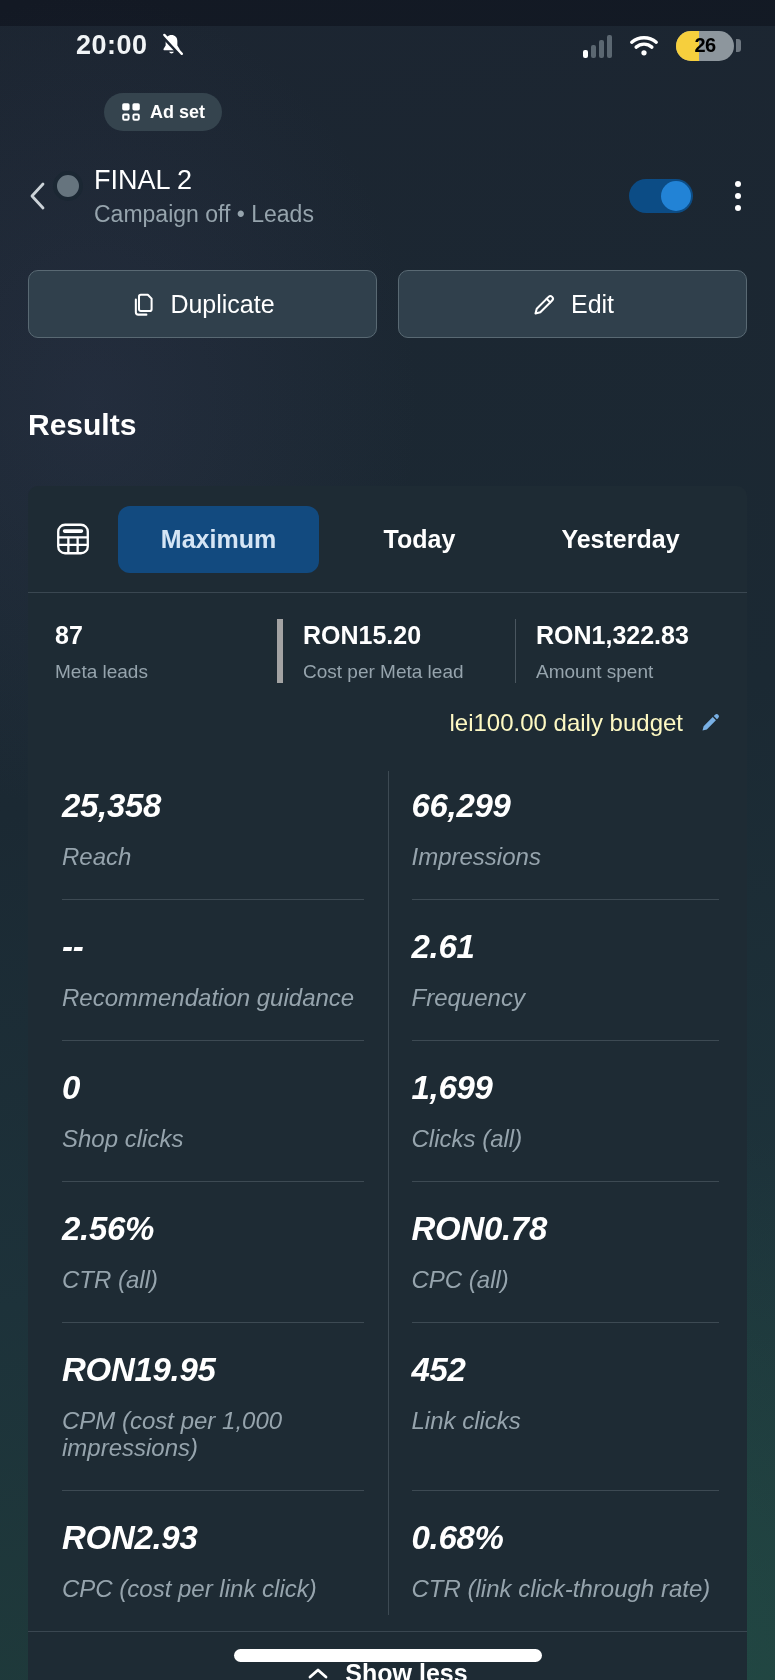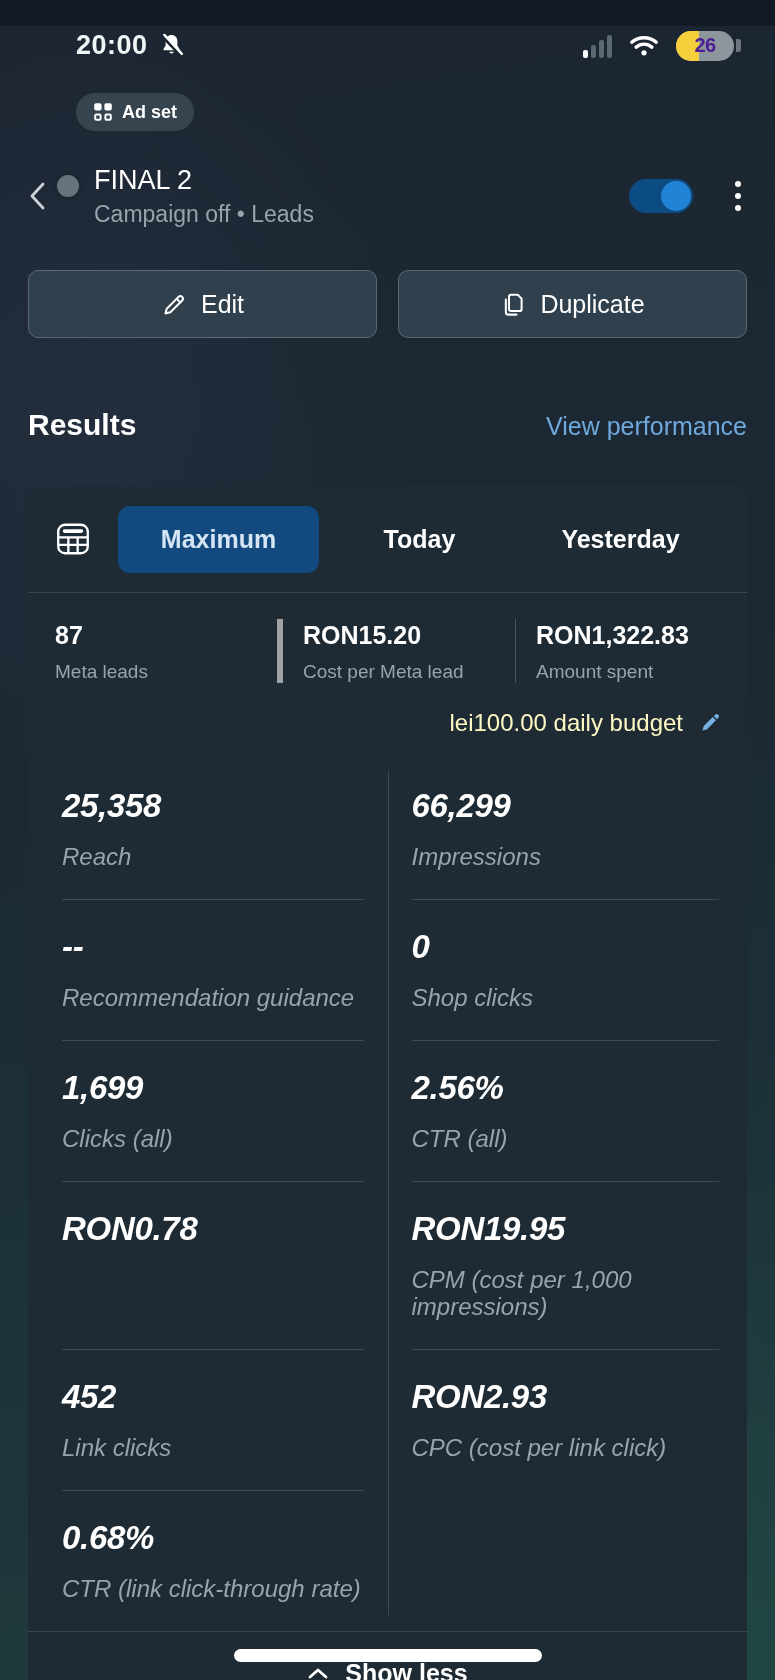--- a/index.html
+++ b/index.html
@@ -27,25 +27,25 @@
   .sig i{ display:block; width:5px; border-radius:2px; background:#5b6771; }
   .sig i:nth-child(1){ height:8px; background:#ffffff; }
   .sig i:nth-child(2){ height:13px; }
   .sig i:nth-child(3){ height:18px; }
   .sig i:nth-child(4){ height:23px; }
   .battery{ position:relative; display:flex; align-items:center; }
   .battery .shell{ position:relative; width:58px; height:30px; border-radius:15px;
     background:#8d969d; overflow:hidden; }
   .battery .fill{ position:absolute; left:0; top:0; bottom:0; width:40%; background:#f6cf3d; }
   .battery .num{ position:absolute; inset:0; display:flex; align-items:center; justify-content:center;
-    font-size:20px; font-weight:800; color:#4c1d95; letter-spacing:-.5px; }
+    font-size:20px; font-weight:800; color:#000000; letter-spacing:-.5px; }
   .battery .nub{ width:5px; height:13px; margin-left:2px; border-radius:0 3px 3px 0; background:#6e7780; }
 
   
-  .badge-row{ padding:32px 0 0 76px; }
+  .badge-row{ padding:32px 0 0 104px; }
   .badge{ display:inline-flex; align-items:center; gap:9px; height:38px; padding:0 17px;
     background:#35444e; border-radius:19px; font-size:18px; font-weight:700; color:#fff; }
 
   
   .header-row{ display:flex; align-items:center; margin-top:32px; padding:0 30px 0 22px; }
   .back{ width:30px; display:flex; justify-content:center; cursor:pointer; }
   .thumb-wrap{ position:relative; margin-left:24px; flex:none; }
   .thumb{ width:62px; height:62px; border-radius:14px; overflow:hidden; background-color:#7a5c42;
     background-image:
       linear-gradient(#b5342a,#b5342a),
@@ -197,41 +197,40 @@
     <span class="kebab">
         <i></i>
         <i></i>
         <i></i>
       </span>
   </div>
 
   <div class="actions-row">
     <button class="abtn">
       <span>
+        <svg width="27" height="27" viewBox="0 0 24 24" fill="none" stroke="#fff" stroke-width="1.8" stroke-linejoin="round">
+          <path d="M9.6 3.4h6.2l3.4 3.4v9.4a1.6 1.6 0 0 1-1.6 1.6h-8a1.6 1.6 0 0 1-1.6-1.6V5a1.6 1.6 0 0 1 1.6-1.6z"></path>
+          <path d="M5.2 7.6v11.2c0 1.2 1 2.2 2.2 2.2h7.2" stroke-linecap="round"></path>
+        </svg>
+      </span>
+      <span>Duplicate</span>
+    </button>
+    <button class="abtn">
+      <span>
         <svg width="27" height="27" viewBox="0 0 24 24" fill="none" stroke="#fff" stroke-width="1.8" stroke-linecap="round" stroke-linejoin="round">
           <path d="M4 20l1.1-4.3L15.6 5.2a2.2 2.2 0 0 1 3.2 3.2L8.3 18.9 4 20z"></path>
           <line x1="13.9" y1="6.9" x2="17.1" y2="10.1"></line>
         </svg>
       </span>
       <span>Edit</span>
     </button>
-    <button class="abtn">
-      <span>
-        <svg width="27" height="27" viewBox="0 0 24 24" fill="none" stroke="#fff" stroke-width="1.8" stroke-linejoin="round">
-          <path d="M9.6 3.4h6.2l3.4 3.4v9.4a1.6 1.6 0 0 1-1.6 1.6h-8a1.6 1.6 0 0 1-1.6-1.6V5a1.6 1.6 0 0 1 1.6-1.6z"></path>
-          <path d="M5.2 7.6v11.2c0 1.2 1 2.2 2.2 2.2h7.2" stroke-linecap="round"></path>
-        </svg>
-      </span>
-      <span>Duplicate</span>
-    </button>
   </div>
 
   <div class="results-row">
     <span class="results-h">Results</span>
-    <span class="view-link">View performance</span>
   </div>
 
   <div class="card">
 
     <div class="tabbar">
       <span class="table-icon-btn">
         <svg width="38" height="34" viewBox="0 0 36 32" fill="none" stroke="#fff" stroke-width="2.2" stroke-linecap="round">
           <rect x="4" y="2.5" width="28" height="27" rx="6.5"></rect>
           <line x1="10" y1="8.5" x2="26" y2="8.5" stroke-width="3.4"></line>
           <line x1="5" y1="14.5" x2="31" y2="14.5"></line>
@@ -279,33 +278,38 @@
       </div>
       <div class="mcell">
         <div class="mval">66,299</div>
         <div class="mlabel">Impressions</div>
       </div>
       <div class="mcell">
         <div class="mval">--</div>
         <div class="mlabel">Recommendation guidance</div>
       </div>
       <div class="mcell">
+        <div class="mval">2.61</div>
+        <div class="mlabel">Frequency</div>
+      </div>
+      <div class="mcell">
         <div class="mval">0</div>
         <div class="mlabel">Shop clicks</div>
       </div>
       <div class="mcell">
         <div class="mval">1,699</div>
         <div class="mlabel">Clicks (all)</div>
       </div>
       <div class="mcell">
         <div class="mval">2.56%</div>
         <div class="mlabel">CTR (all)</div>
       </div>
       <div class="mcell">
         <div class="mval">RON0.78</div>
+        <div class="mlabel">CPC (all)</div>
       </div>
       <div class="mcell">
         <div class="mval">RON19.95</div>
         <div class="mlabel">CPM (cost per 1,000 impressions)</div>
       </div>
       <div class="mcell">
         <div class="mval">452</div>
         <div class="mlabel">Link clicks</div>
       </div>
       <div class="mcell">

